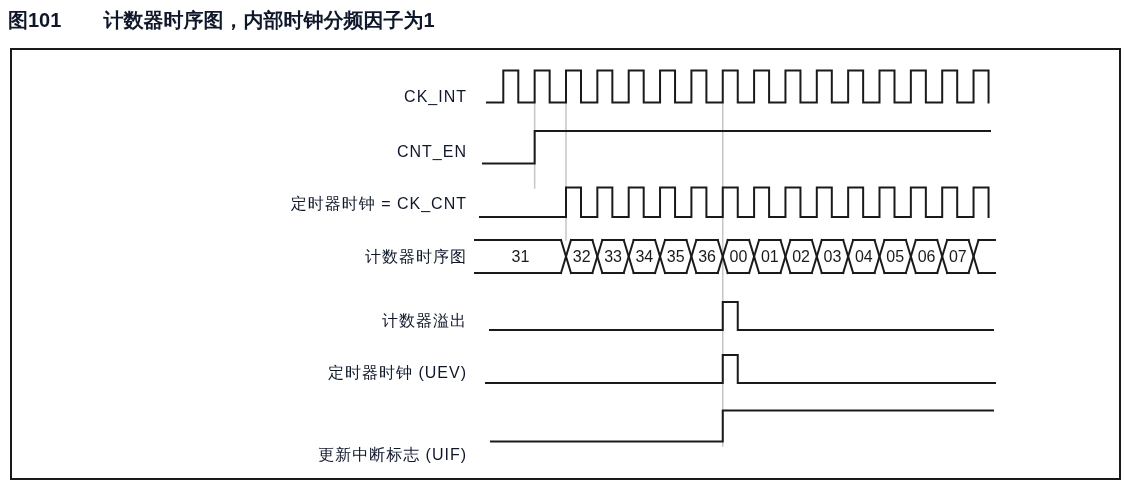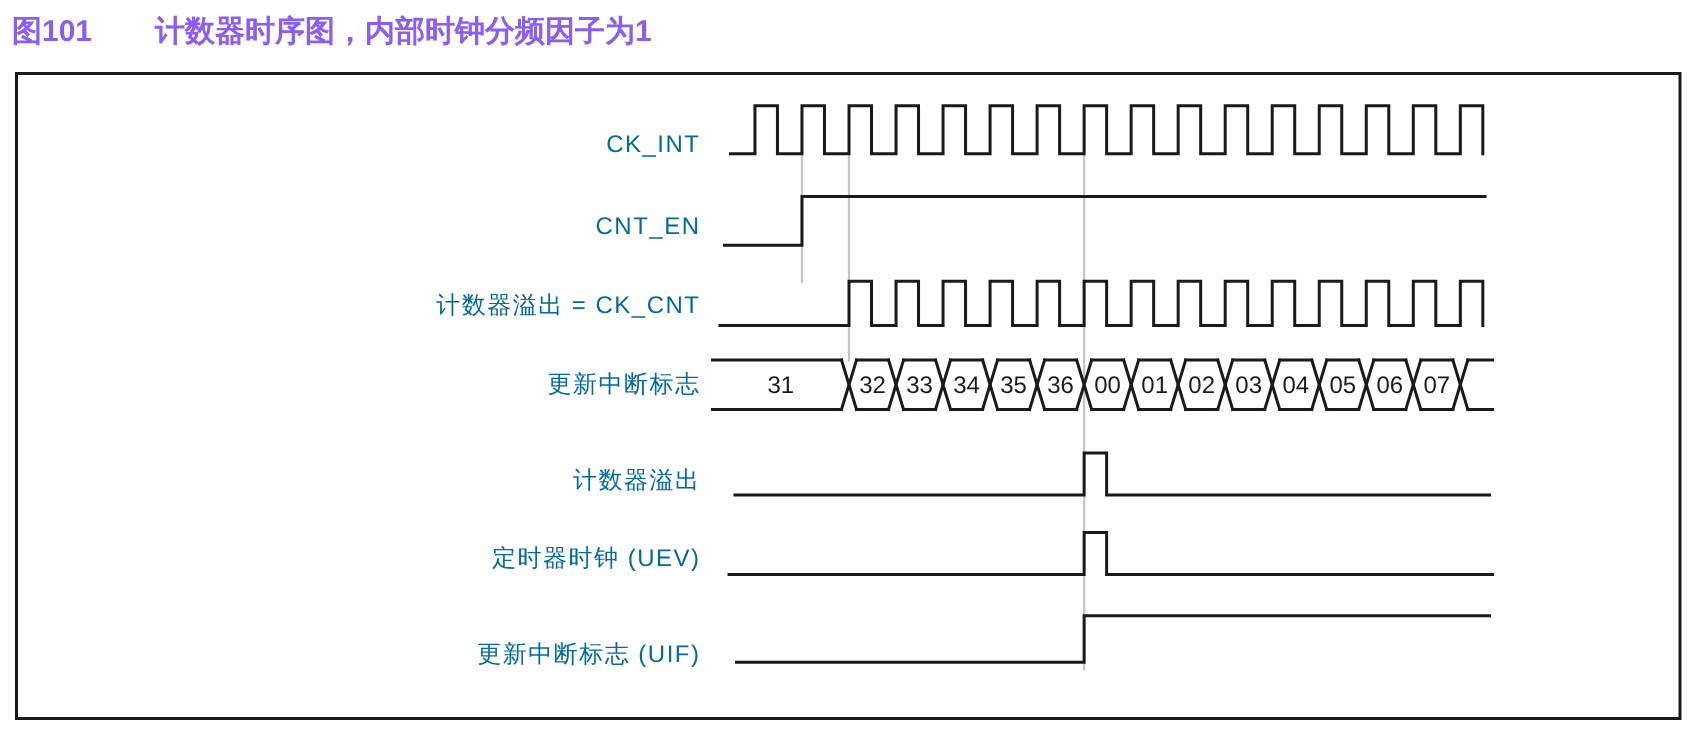--- a/index.html
+++ b/index.html
@@ -8,63 +8,63 @@
     background: #ffffff;
     font-family: "Liberation Sans", sans-serif;
     overflow: hidden;
     position: relative;
   }
   .title {
     position: absolute;
     left: 8px; top: 7px;
     font-size: 20px;
     font-weight: bold;
-    color: #8b5cf6;
+    color: #0f172a;
     white-space: nowrap;
   }
   .title .caption { margin-left: 42px; }
   .frame {
     position: absolute;
     left: 10px; top: 48px;
     width: 1111px; height: 432px;
     border: 2px solid #1a1a1a;
     background: #ffffff;
   }
   .sig-label {
     position: absolute;
     right: 669px;              
     transform: translateY(-50%);
     font-size: 16px;
     letter-spacing: 1px;
-    color: #0369a1;
+    color: #0f172a;
     white-space: nowrap;
   }
   #wave-svg {
     position: absolute;
     left: 0; top: 0;
     width: 1136px; height: 488px;
     pointer-events: none;
   }
 </style>
 </head>
 <body>
 
 <div class="title">
   <span>图101</span><span class="caption">计数器时序图，内部时钟分频因子为1</span>
 </div>
 
 <div class="frame"></div>
 
 <div class="sig-label" style="top:97px">CK_INT</div>
 <div class="sig-label" style="top:152px">CNT_EN</div>
-<div class="sig-label" style="top:204px">计数器溢出 = CK_CNT</div>
-<div class="sig-label" style="top:257px">更新中断标志</div>
+<div class="sig-label" style="top:204px">定时器时钟 = CK_CNT</div>
+<div class="sig-label" style="top:257px">计数器时序图</div>
 <div class="sig-label" style="top:321px">计数器溢出</div>
 <div class="sig-label" style="top:373px">定时器时钟 (UEV)</div>
-<div class="sig-label" style="top:437px">更新中断标志 (UIF)</div>
+<div class="sig-label" style="top:455px">更新中断标志 (UIF)</div>
 
 <svg id="wave-svg" viewBox="0 0 1136 488" xmlns="http://www.w3.org/2000/svg">
     <path d="M 534.65 103 V 188" fill="none" stroke="#c5c5c5" stroke-width="1.5" stroke-linecap="square"></path>
     <path d="M 566 103 V 240" fill="none" stroke="#c5c5c5" stroke-width="1.5" stroke-linecap="square"></path>
     <path d="M 722.75 103 V 446" fill="none" stroke="#c5c5c5" stroke-width="1.5" stroke-linecap="square"></path>
     <path d="M 487 102.5 H 503.3 V 70.5 H 518.3 V 102.5 H 534.65 V 70.5 H 549.65 V 102.5 H 566 V 70.5 H 581 V 102.5 H 597.35 V 70.5 H 612.35 V 102.5 H 628.7 V 70.5 H 643.7 V 102.5 H 660.05 V 70.5 H 675.05 V 102.5 H 691.4000000000001 V 70.5 H 706.4000000000001 V 102.5 H 722.75 V 70.5 H 737.75 V 102.5 H 754.1 V 70.5 H 769.1 V 102.5 H 785.45 V 70.5 H 800.45 V 102.5 H 816.8 V 70.5 H 831.8 V 102.5 H 848.1500000000001 V 70.5 H 863.1500000000001 V 102.5 H 879.5 V 70.5 H 894.5 V 102.5 H 910.85 V 70.5 H 925.85 V 102.5 H 942.2 V 70.5 H 957.2 V 102.5 H 973.55 V 70.5 H 988.55 V 102.5" fill="none" stroke="#1a1a1a" stroke-width="2" stroke-linecap="square"></path>
     <path d="M 483 163.5 H 534.65 V 131 H 990" fill="none" stroke="#1a1a1a" stroke-width="2" stroke-linecap="square"></path>
     <path d="M 480 217 H 566 V 187.5 H 581 V 217 H 597.35 V 187.5 H 612.35 V 217 H 628.7 V 187.5 H 643.7 V 217 H 660.05 V 187.5 H 675.05 V 217 H 691.4000000000001 V 187.5 H 706.4000000000001 V 217 H 722.75 V 187.5 H 737.75 V 217 H 754.1 V 187.5 H 769.1 V 217 H 785.45 V 187.5 H 800.45 V 217 H 816.8 V 187.5 H 831.8 V 217 H 848.1500000000001 V 187.5 H 863.1500000000001 V 217 H 879.5 V 187.5 H 894.5 V 217 H 910.85 V 187.5 H 925.85 V 217 H 942.2 V 187.5 H 957.2 V 217 H 973.55 V 187.5 H 988.55 V 217" fill="none" stroke="#1a1a1a" stroke-width="2" stroke-linecap="square"></path>
     <path d="M 475 240 H 561" fill="none" stroke="#1a1a1a" stroke-width="2" stroke-linecap="square"></path>
     <path d="M 475 273 H 561" fill="none" stroke="#1a1a1a" stroke-width="2" stroke-linecap="square"></path>

